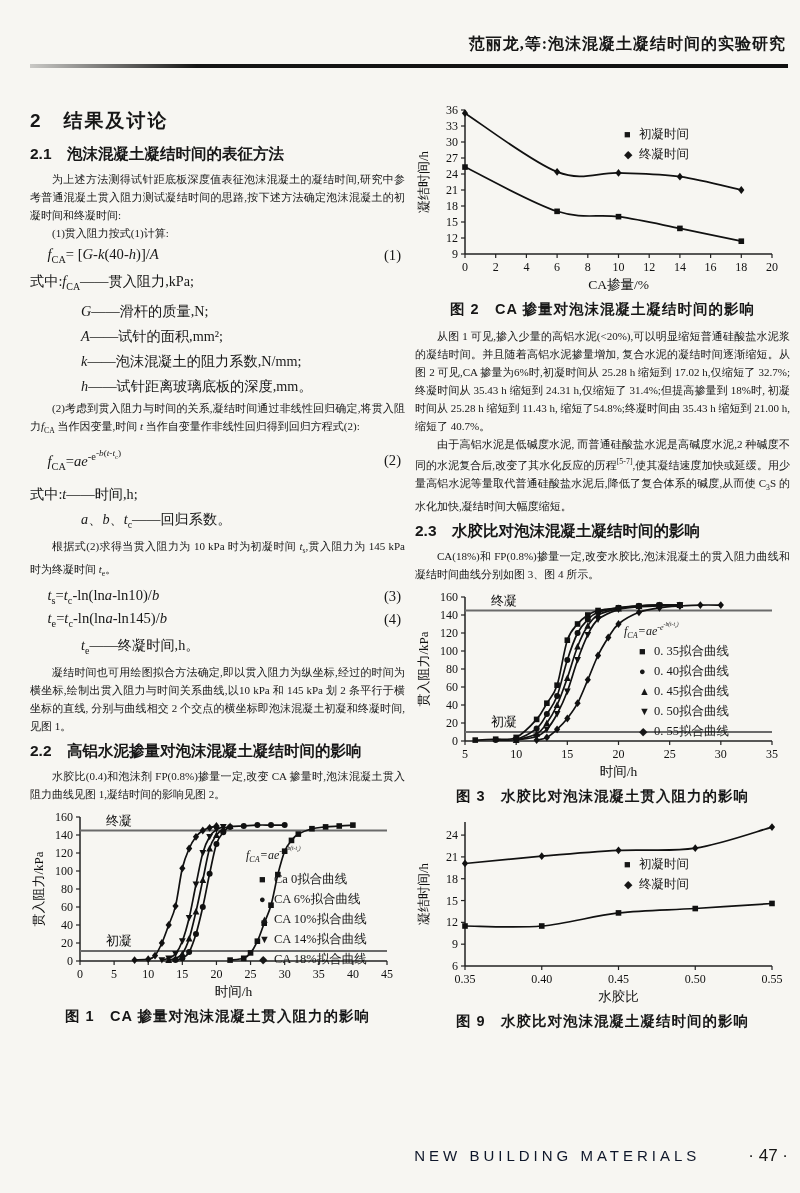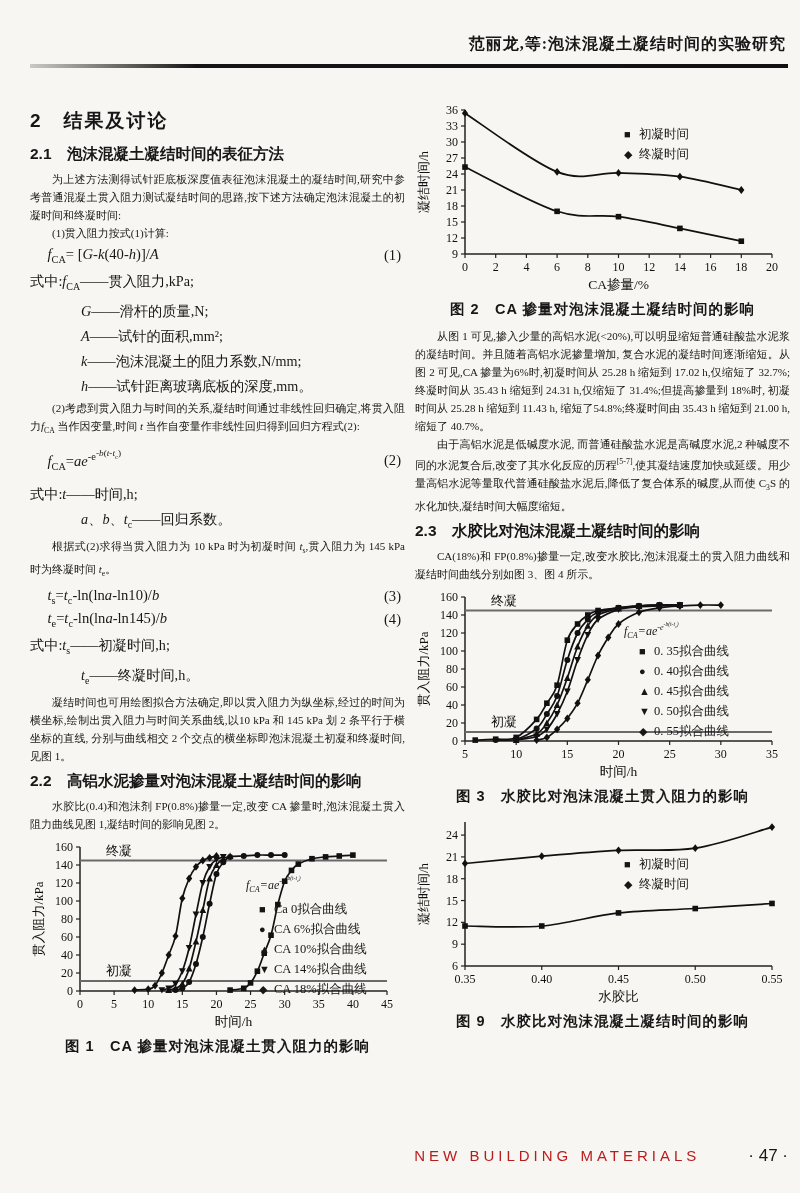--- a/index.html
+++ b/index.html
@@ -29,21 +29,21 @@
   .chart{position:relative;width:373px;height:192px;}
   figcaption{font-family:"Liberation Sans",sans-serif;font-weight:bold;font-size:14.5px;
              text-align:center;margin:6px 0 8px 0;letter-spacing:1px;}
   .legend{position:absolute;font-size:12.5px;line-height:20px;white-space:nowrap;}
   .legend .mk{display:inline-block;width:15px;font-size:11px;}
   .annot{position:absolute;font-size:12px;font-style:italic;white-space:nowrap;}
   .annot sub,.annot sup{font-size:68%;}
   
   .footer{position:absolute;top:1146px;left:0;width:788px;display:flex;justify-content:flex-end;
           align-items:baseline;gap:48px;font-family:"Liberation Sans",sans-serif;}
-  .journal{font-size:15px;letter-spacing:4px;color:#b91c1c;}
+  .journal{font-size:15px;letter-spacing:4px;color:#0f172a;}
   .pageno{font-size:17px;font-weight:normal;}
 </style>
 </head>
 <body>
 
 <div class="page">
 
   <div class="header">
     <div class="running-title">范丽龙,等:泡沫混凝土凝结时间的实验研究</div>
     <div class="header-rule"></div>
@@ -74,21 +74,20 @@
       <p class="def hang"><i>a</i>、<i>b</i>、<i>t</i><sub>c</sub>——回归系数。</p>
       <p class="body ind">根据式(2)求得当贯入阻力为 10 kPa 时为初凝时间 <i>t</i><sub>s</sub>,贯入阻力为 145 kPa 时为终凝时间 <i>t</i><sub>e</sub>。</p>
       <div class="formula">
         <span class="f-body"><i>t</i><sub>s</sub>=<i>t</i><sub>c</sub>-ln(ln<i>a</i>-ln10)/<i>b</i></span>
         <span class="f-no">(3)</span>
       </div>
       <div class="formula">
         <span class="f-body"><i>t</i><sub>e</sub>=<i>t</i><sub>c</sub>-ln(ln<i>a</i>-ln145)/<i>b</i></span>
         <span class="f-no">(4)</span>
       </div>
-      <p class="def">式中:<i>t</i><sub>s</sub>——初凝时间,h;</p>
       <p class="def hang"><i>t</i><sub>e</sub>——终凝时间,h。</p>
       <p class="body ind">凝结时间也可用绘图拟合方法确定,即以贯入阻力为纵坐标,经过的时间为横坐标,绘制出贯入阻力与时间关系曲线,以10 kPa 和 145 kPa 划 2 条平行于横坐标的直线, 分别与曲线相交 2 个交点的横坐标即泡沫混凝土初凝和终凝时间,见图 1。</p>
       <h3 class="sub">2.2　高铝水泥掺量对泡沫混凝土凝结时间的影响</h3>
       <p class="body ind">水胶比(0.4)和泡沫剂 FP(0.8%)掺量一定,改变 CA 掺量时,泡沫混凝土贯入阻力曲线见图 1,凝结时间的影响见图 2。</p>
       <figure>
         <div class="chart"><svg width="373" height="192" viewBox="0 0 373 192">
               <line x1="50" y1="8" x2="50" y2="152" stroke="#222" stroke-width="1.5"></line>
               <line x1="50" y1="152" x2="357" y2="152" stroke="#222" stroke-width="1.5"></line>
               <line x1="50" y1="152" x2="50" y2="156" stroke="#222" stroke-width="1.2"></line>
               <text x="50" y="169" font-size="12" text-anchor="middle" fill="#111" font-family="Liberation Serif,serif">0</text>

